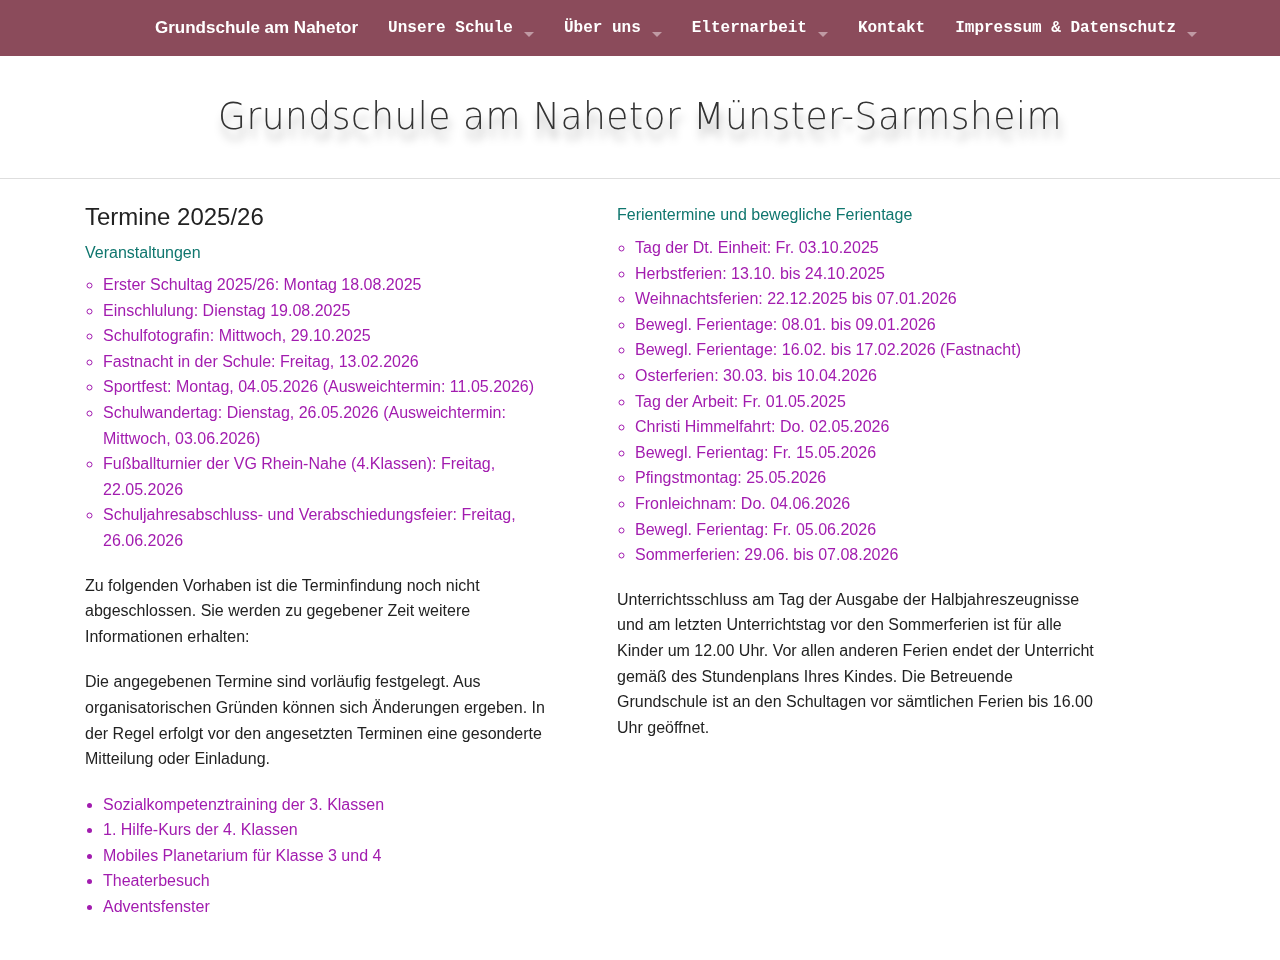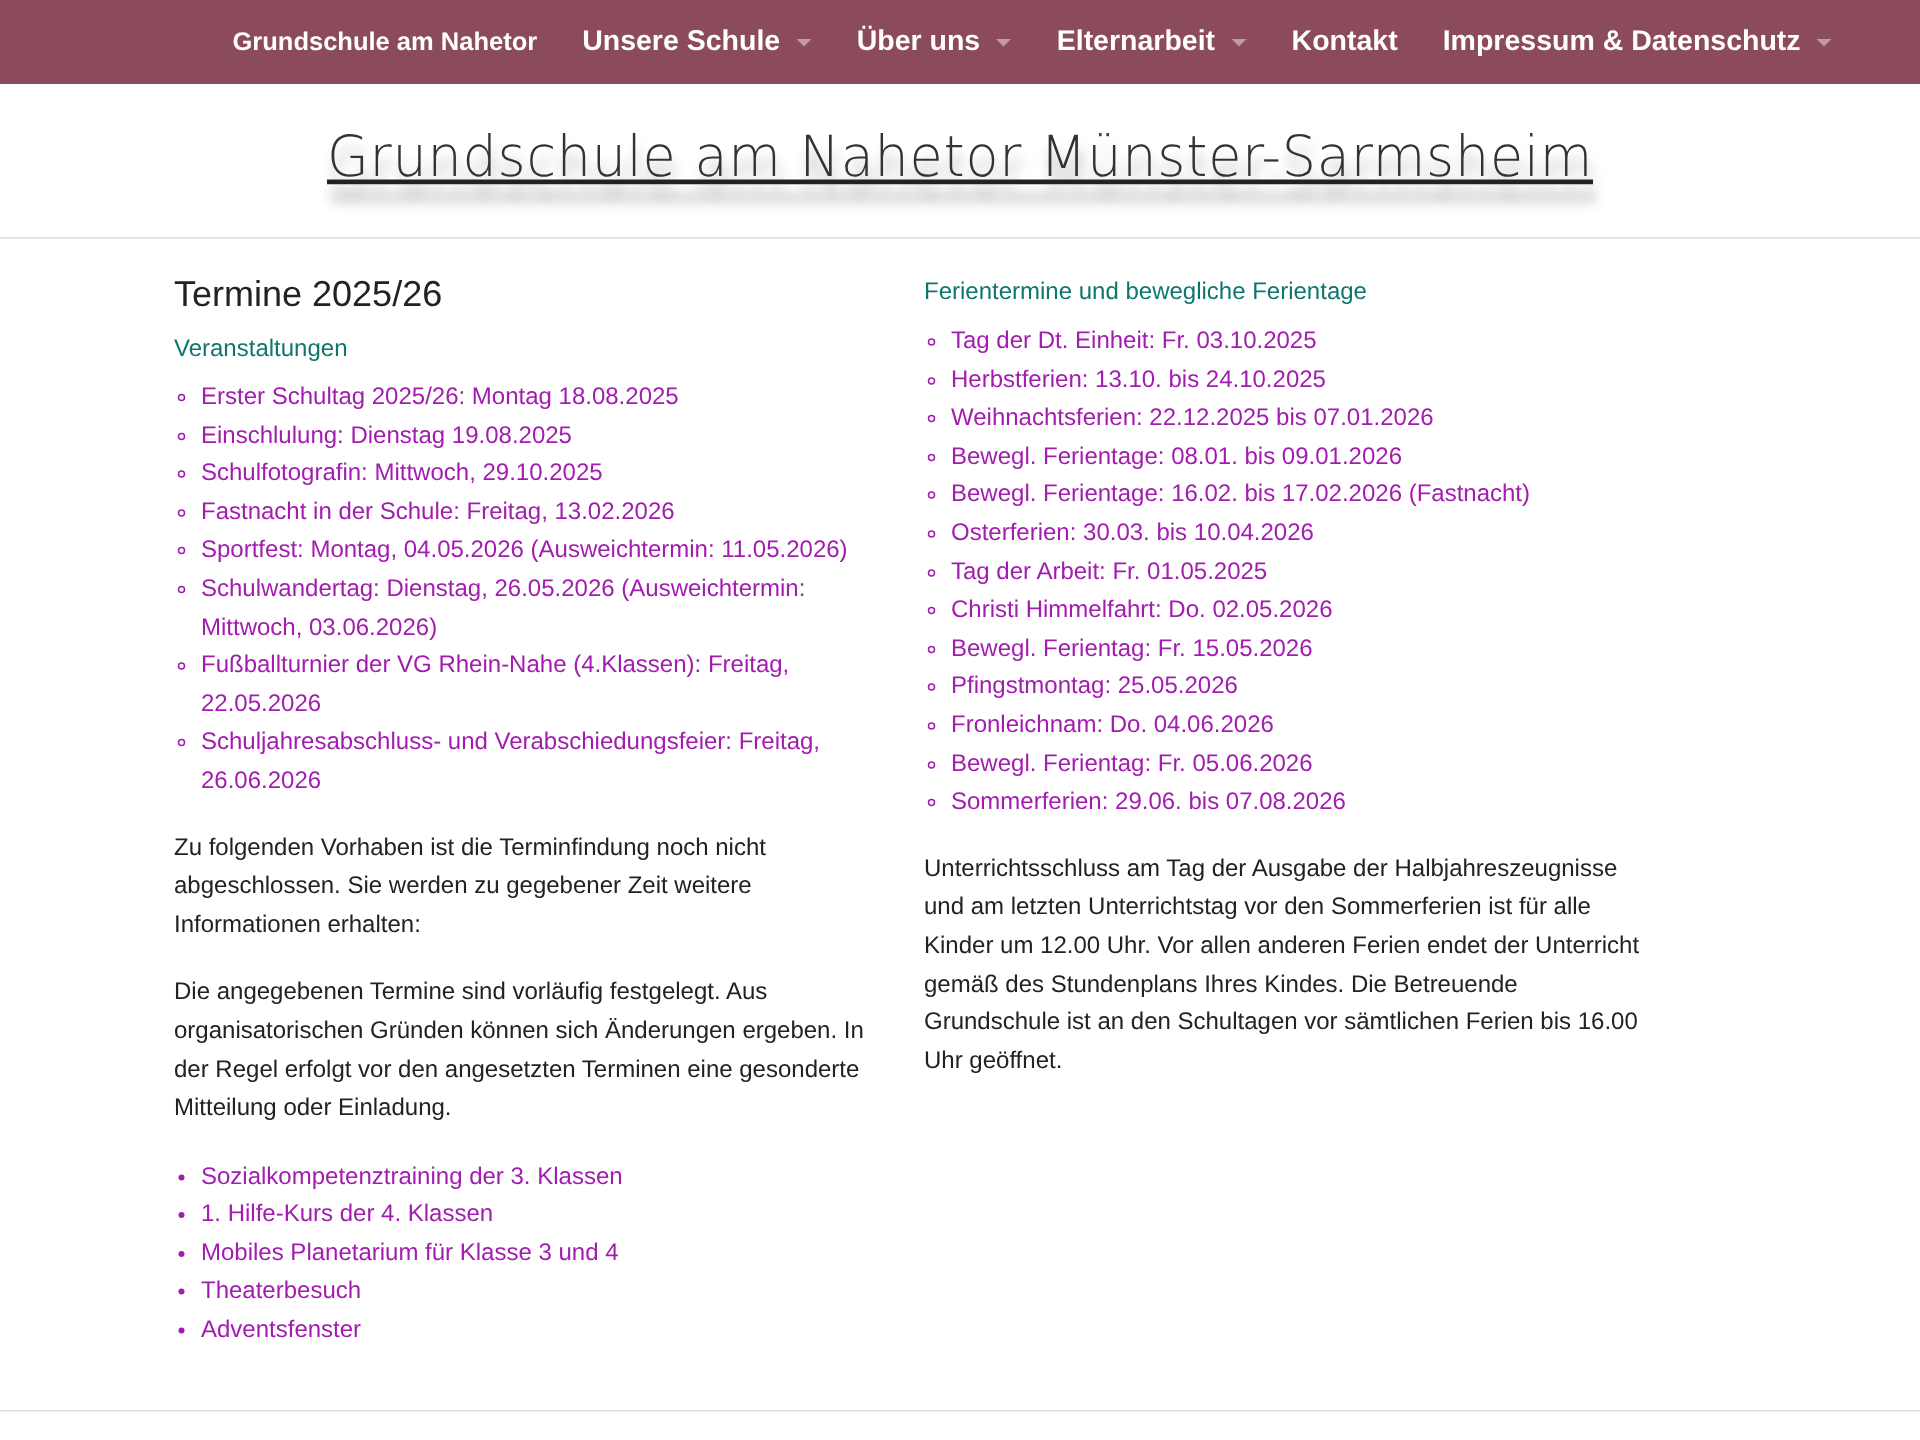--- a/index.html
+++ b/index.html
@@ -13,43 +13,43 @@
   .navbar {
     height: 56px; background: #8b4b5b;
     display: flex; align-items: center;
     padding-left: 155px;
   }
   .brand {
     color: #ffffff; font-weight: bold; font-size: 17px;
     margin-right: 30px; text-decoration: none; white-space: nowrap;
   }
   .nav-item {
-    color: #ffffff; font-weight: bold; font-size: 19px;
-    display: flex; align-items: center;
-    margin-right: 30px; white-space: nowrap; cursor: pointer;
+    color: #ffffff; font-weight: bold; font-size: 16px;
+    display: flex; align-items: flex-end;
+    margin-right: 30px; white-space: nowrap; cursor: pointer; font-family: Liberation Mono, monospace;
   }
   .caret {
     display: inline-block; width: 0; height: 0;
     border-left: 5px solid transparent; border-right: 5px solid transparent;
     border-top: 5px solid #c09aa4; margin-left: 11px; margin-top: 1px;
   }
   .header-banner {
-    height: 103px; border-bottom: 1px solid #dedede;
-    display: flex; align-items: center; justify-content: center; text-decoration: underline;
+    height: 123px; border-bottom: 1px solid #dedede;
+    display: flex; align-items: center; justify-content: center;
   }
   .site-title {
     font-family: "DejaVu Sans", sans-serif;
     font-weight: 200; font-size: 36px; letter-spacing: 0.5px;
     color: #333333;
     text-shadow: 2px 10px 8px rgba(0,0,0,0.35);
     transform: scaleY(1.05);
     margin-top: -4px;
   }
   .main {
-    display: flex; padding-left: 116px; padding-top: 24px;
+    display: flex; padding-left: 85px; padding-top: 24px; gap: 32px;
   }
   .col-left { width: 470px; margin-right: 30px; }
   .col-right { width: 480px; padding-top: 0; }
   h1.page-title {
     font-weight: normal; font-size: 24px; margin: 0 0 11px 0; color: #222;
   }
   .sub {
     color: #0f766e; font-size: 16px; margin: 0 0 8px 0; line-height: 22px;
   }
   .col-right .sub { margin-top: 1px; margin-bottom: 9px; }

